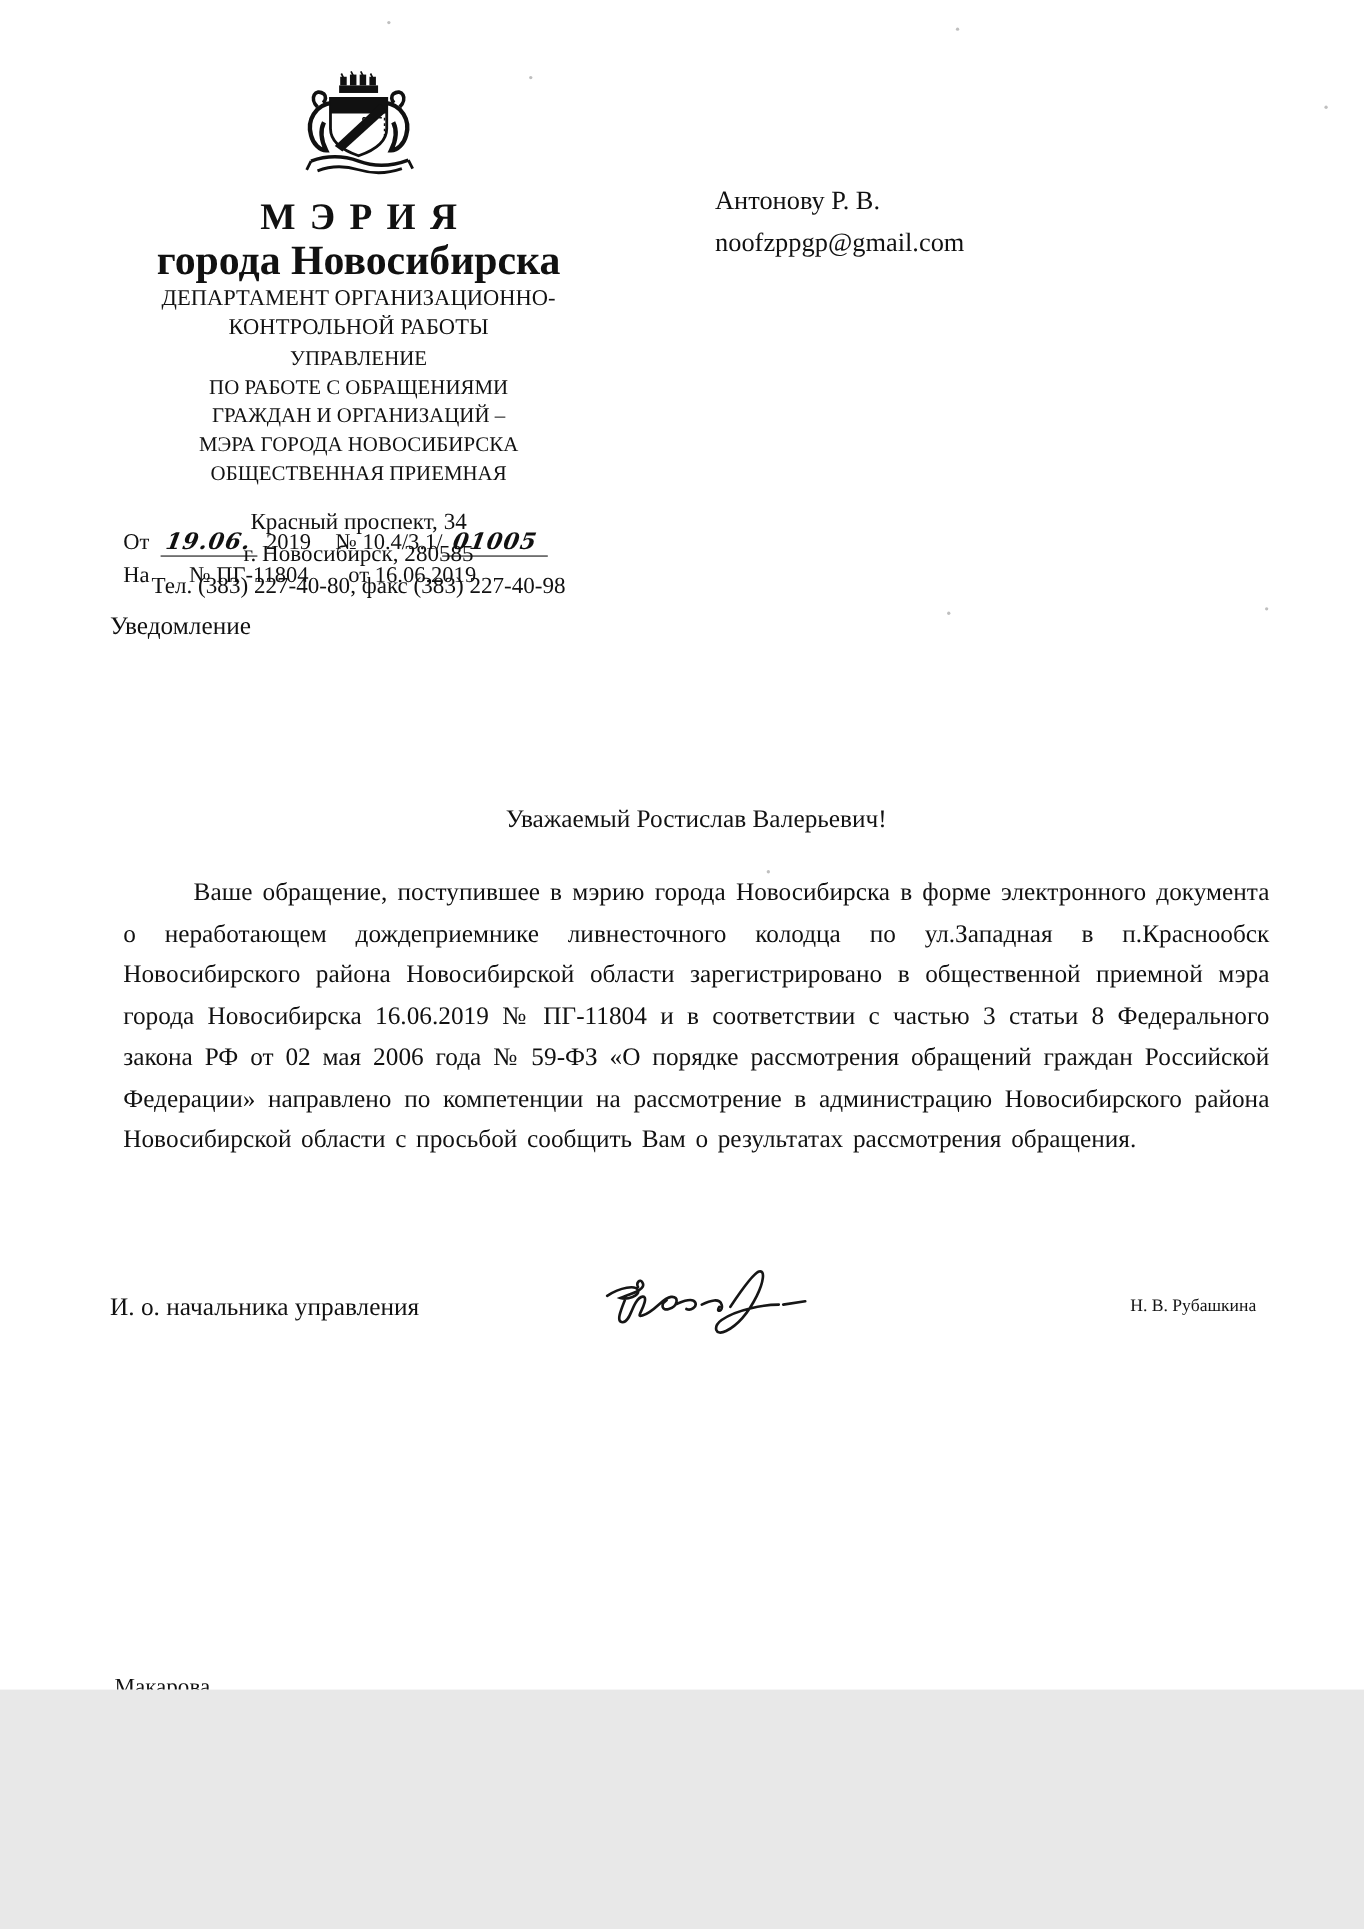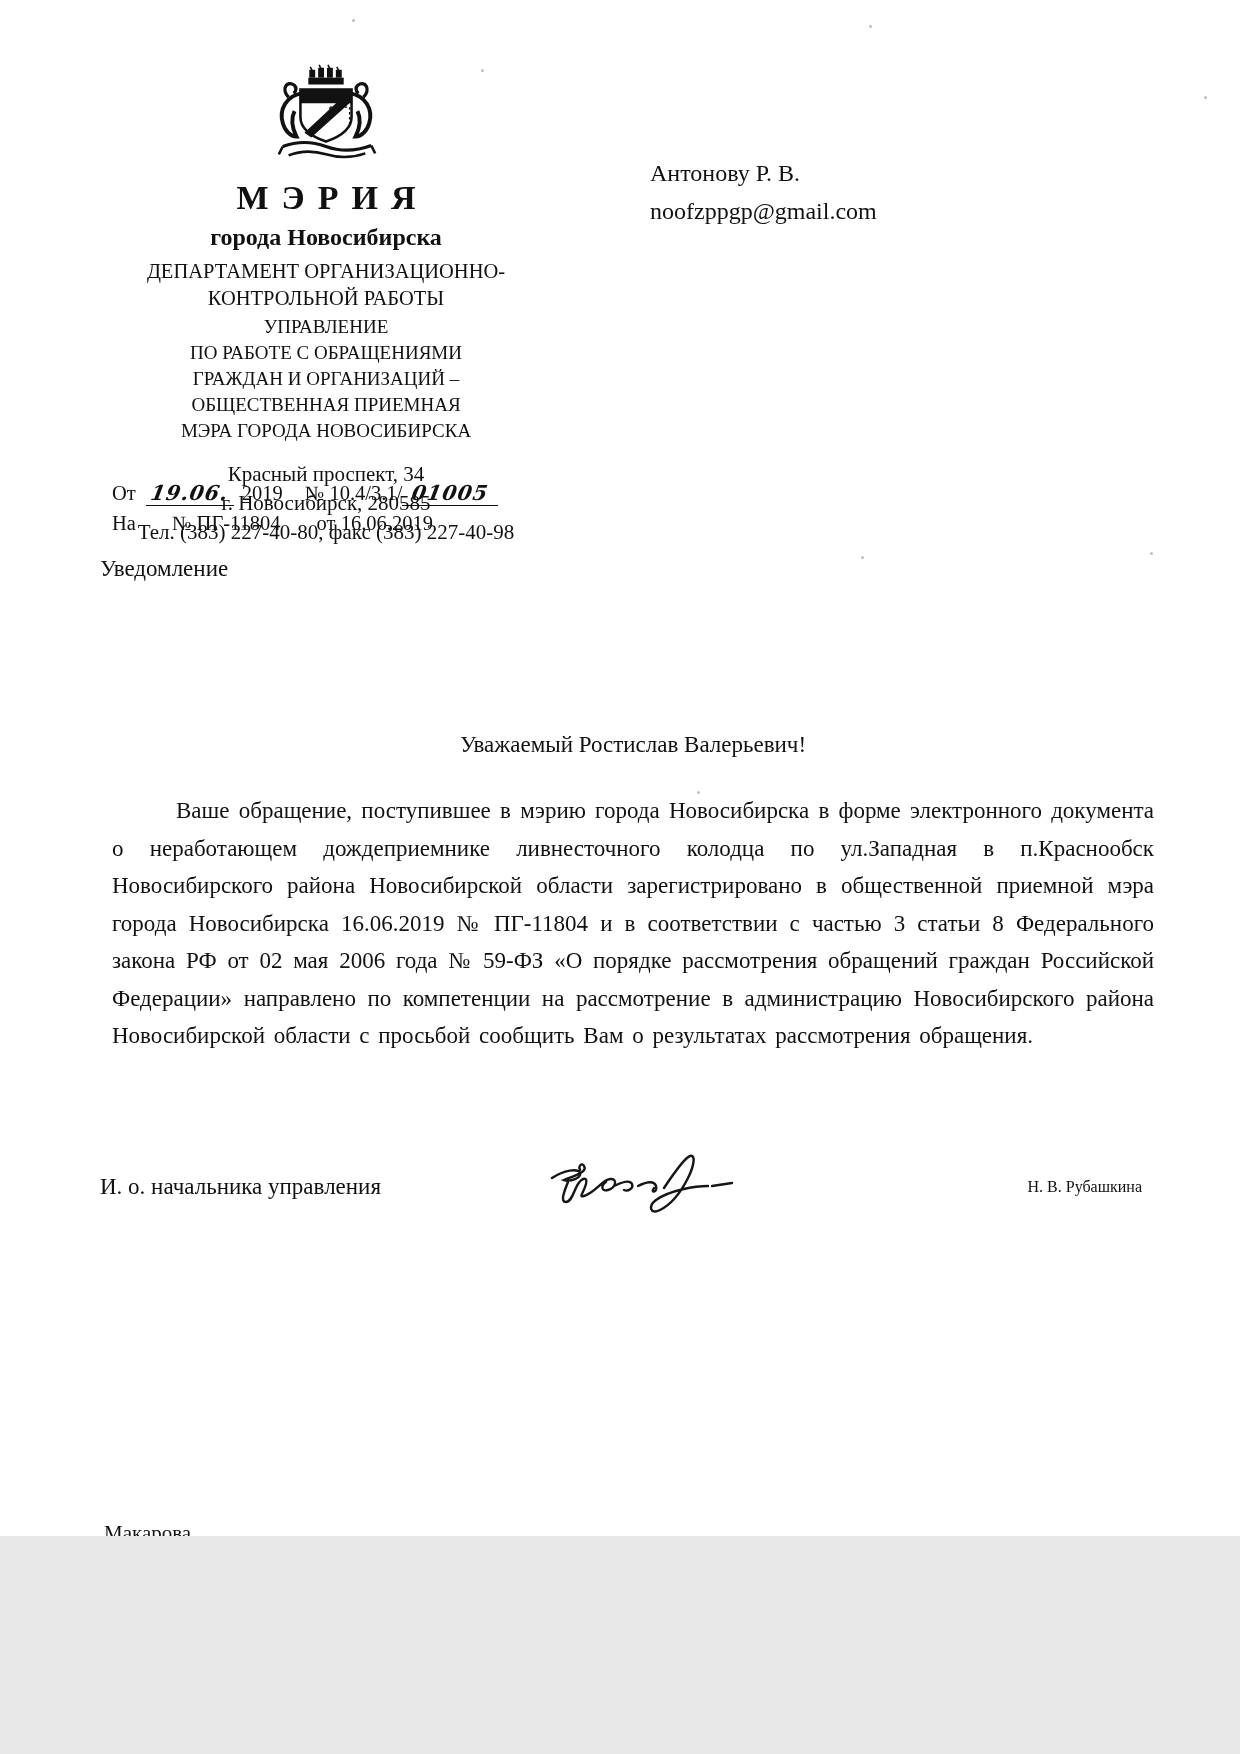--- a/index.html
+++ b/index.html
@@ -28,21 +28,21 @@
   .org-title{
     margin-top:6px;
     font-size:34px;
     font-weight:bold;
     letter-spacing:13px;
     text-indent:13px;
     line-height:36px;
   }
   .org-subtitle{
     margin-top:4px;
-    font-size:24px;
+    font-size:38px;
     font-weight:bold;
     line-height:34px;
   }
   .dept-line{
     font-size:20.5px;
     line-height:27px;
   }
   .dept-block{ margin-top:4px; }
   .division-block{ margin-top:2px; }
   .division-line{
@@ -80,21 +80,21 @@
     text-align:center;
     line-height:24px;
   }
   .from-date-blank{ min-width:88px; margin:0 8px 0 10px; }
   .out-num-blank{ min-width:96px; }
   .sp-m{ display:inline-block; width:22px; }
   .sp-s{ display:inline-block; width:14px; }
   
   .recipient{
     position:absolute;
-    left:650px; top:154px;
+    left:650px; top:164px;
     font-size:24px;
     line-height:38px;
     text-align:left;
   }
   
   .doc-type{
     position:absolute;
     left:100px; top:556px;
     font-size:23px;
   }
@@ -180,22 +180,22 @@
     <div class="org-title">МЭРИЯ</div>
     <div class="org-subtitle">города Новосибирска</div>
     <div class="dept-block">
       <div class="dept-line">ДЕПАРТАМЕНТ ОРГАНИЗАЦИОННО-</div>
       <div class="dept-line">КОНТРОЛЬНОЙ РАБОТЫ</div>
     </div>
     <div class="division-block">
       <div class="division-line">УПРАВЛЕНИЕ</div>
       <div class="division-line">ПО РАБОТЕ С ОБРАЩЕНИЯМИ</div>
       <div class="division-line">ГРАЖДАН И ОРГАНИЗАЦИЙ –</div>
+      <div class="division-line">МЭРА ГОРОДА НОВОСИБИРСКА</div>
       <div class="division-line">ОБЩЕСТВЕННАЯ ПРИЕМНАЯ</div>
-      <div class="division-line">МЭРА ГОРОДА НОВОСИБИРСКА</div>
     </div>
     <div class="address-block">
       <div class="address-line">Красный проспект, 34</div>
       <div class="address-line">г. Новосибирск, 280585</div>
       <div class="address-line">Тел. (383) 227-40-80, факс (383) 227-40-98</div>
     </div>
   </div>
 
   <div class="ref-block">
     <span class="ref-row">

